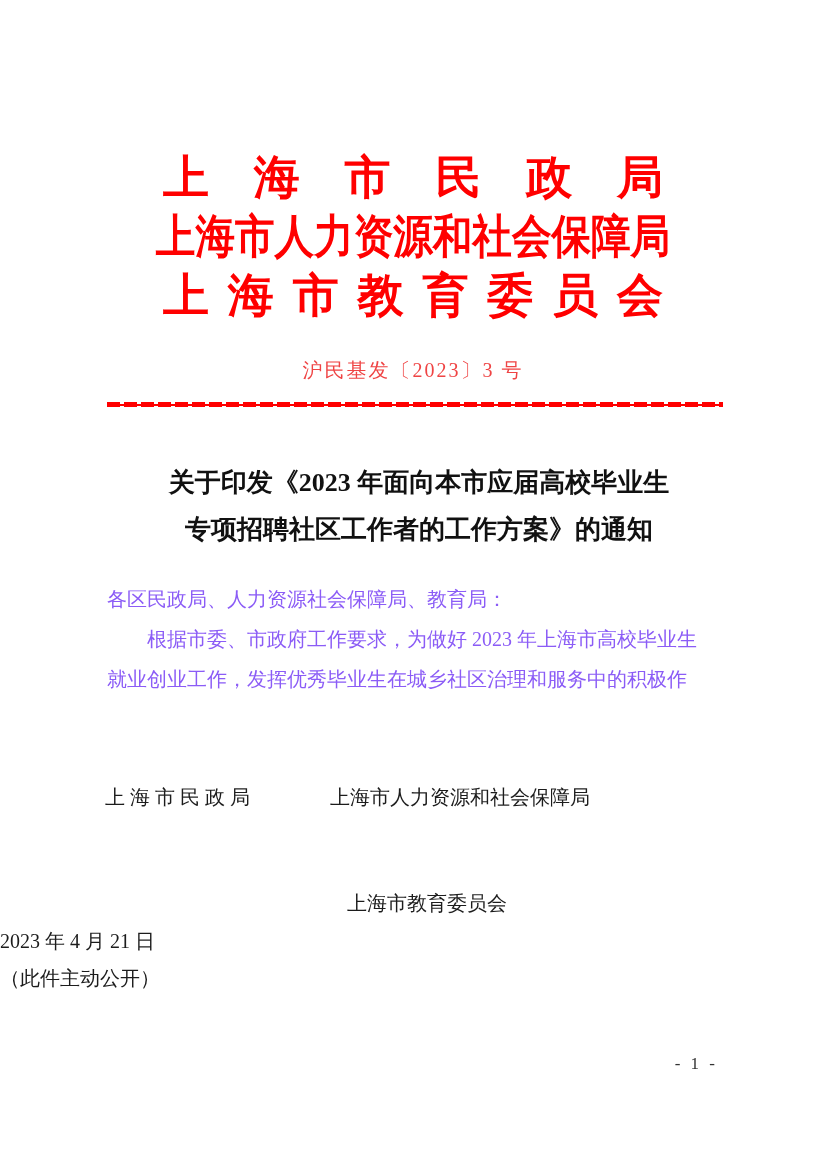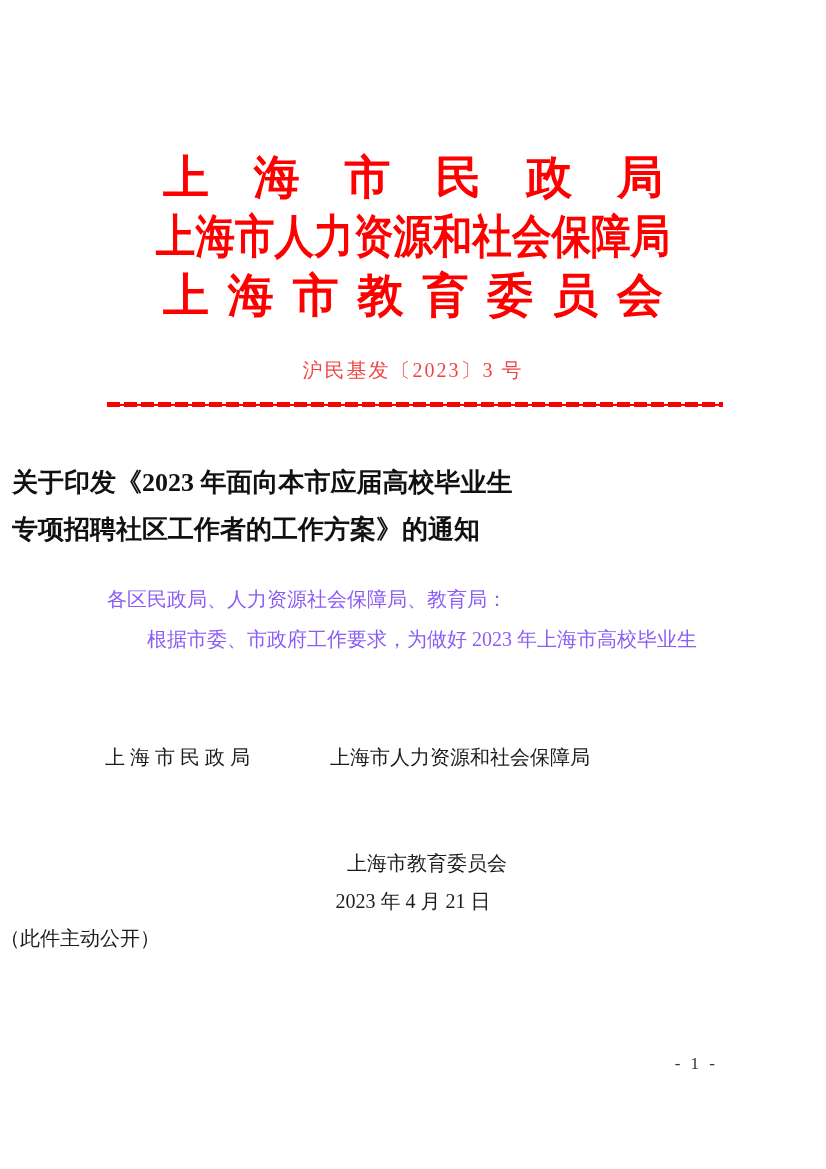--- a/index.html
+++ b/index.html
@@ -59,21 +59,21 @@
     background-position: 0 0, 0 60%;
     background-repeat: repeat, no-repeat;
   }
 
   
   .title {
     margin: 52px 0 0 0;
     font-size: 26px;
     font-weight: 700;
     color: #111111;
-    text-align: left;
+    text-align: center;
     line-height: 47px;
     padding-left: 12px;
   }
   .title-line { display: block; white-space: nowrap; }
 
   
   .content {
     margin-top: 26px;
     padding: 0 95px 0 107px;
     font-size: 20px;
@@ -95,21 +95,20 @@
   .sig-right { margin-left: 80px; }
   .sig-center {
     margin-top: 78px;
     text-align: center;
     font-size: 20px;
     line-height: 28px;
     padding-left: 28px;
   }
   .sig-date {
     margin-top: 10px;
-    text-align: center;
     font-size: 20px;
     line-height: 28px;
   }
 
   
   .footer-note {
     margin-top: 10px;
     font-size: 20px;
     line-height: 26px;
   }
@@ -157,20 +156,21 @@
   <div class="red-line"></div>
 
   <h1 class="title">
     <span class="title-line">关于印发《2023 年面向本市应届高校毕业生</span>
     <span class="title-line">专项招聘社区工作者的工作方案》的通知</span>
   </h1>
 
   <div class="content">
     <div class="body-line">各区民政局、人力资源社会保障局、教育局：</div>
     <div class="body-line indent">根据市委、市政府工作要求，为做好 2023 年上海市高校毕业生</div>
+    <div class="body-line">就业创业工作，发挥优秀毕业生在城乡社区治理和服务中的积极作</div>
   </div>
 
   <div class="signature-row">
     <span>上 海 市 民 政 局</span>
     <span class="sig-right">上海市人力资源和社会保障局</span>
   </div>
 
   <div class="sig-center">上海市教育委员会</div>
 
   <div class="sig-date">2023 年 4 月 21 日</div>

